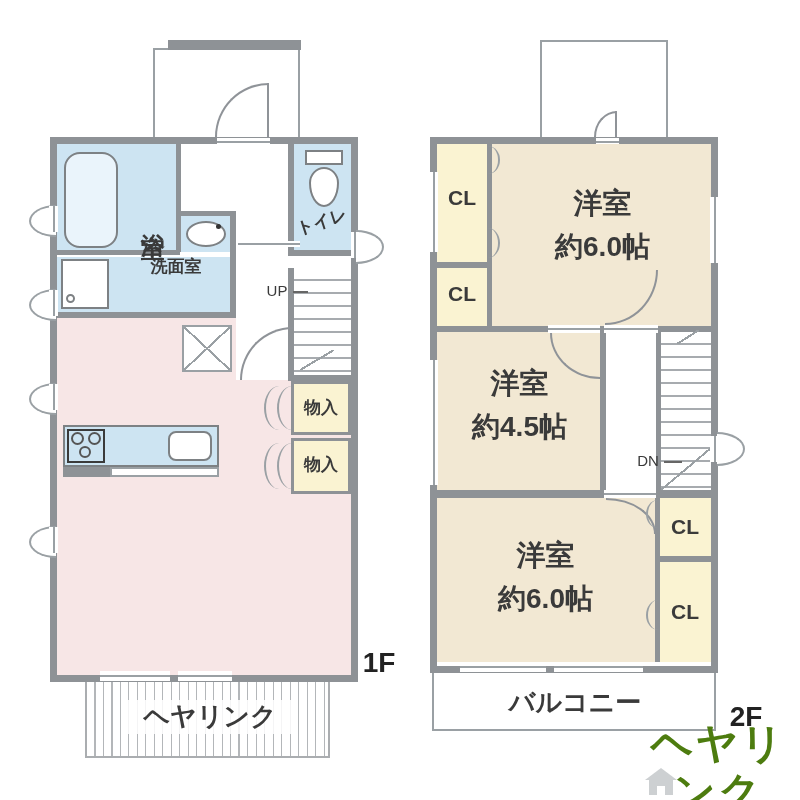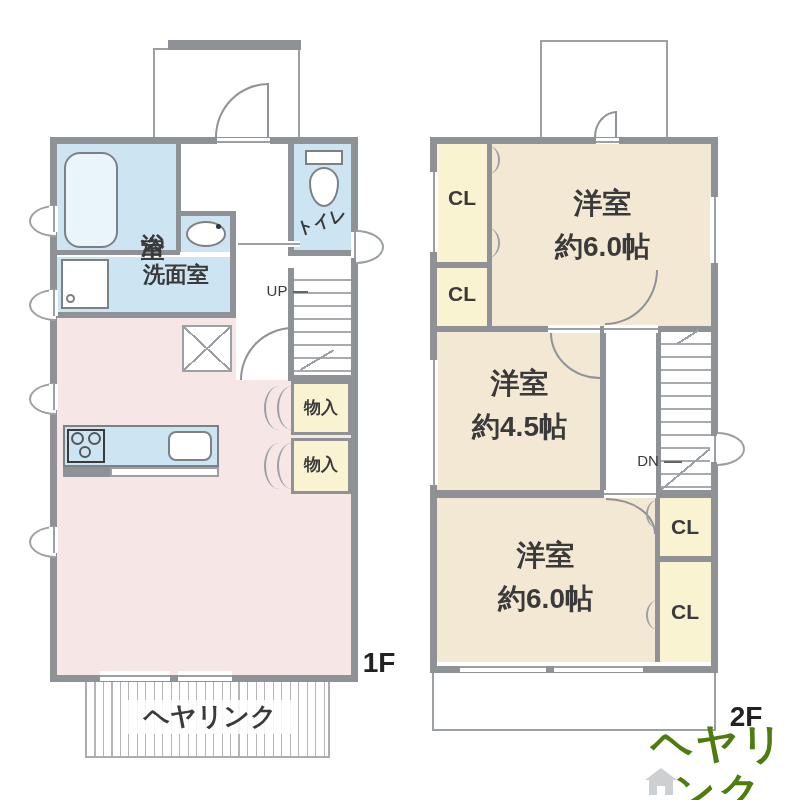--- a/index.html
+++ b/index.html
@@ -108,21 +108,21 @@
   <div class="bump-l" style="left:29px;top:383px;width:25px;height:28px"></div>
   <div class="wingap-v" style="left:49px;top:384px;width:9px;height:26px"></div>
   <div class="bump-l" style="left:29px;top:526px;width:25px;height:28px"></div>
   <div class="wingap-v" style="left:49px;top:527px;width:9px;height:26px"></div>
   <div class="bump-r" style="left:356px;top:230px;width:26px;height:30px"></div>
   <div class="wingap-v" style="left:351px;top:232px;width:8px;height:26px"></div>
 
   <div class="deck" style="left:85px;top:682px;width:245px;height:76px"></div>
 
   <div class="lbl vtext" style="left:136px;top:166px;width:34px;height:100px;font-size:24px">浴室</div>
-  <div class="lbl" style="left:122px;top:260px;width:108px;height:30px;font-size:22px">洗面室</div>
+  <div class="lbl" style="left:122px;top:252px;width:108px;height:30px;font-size:17px">洗面室</div>
   <div class="lbl" style="left:292px;top:210px;width:60px;height:24px;font-size:17px;transform:rotate(-18deg)">トイレ</div>
   <div class="lbl" style="left:262px;top:282px;width:30px;height:18px;font-size:15px;font-weight:normal">UP</div>
   <div class="lbl" style="left:294px;top:397px;width:54px;height:22px;font-size:17px">物入</div>
   <div class="lbl" style="left:294px;top:454px;width:54px;height:22px;font-size:17px">物入</div>
   <div class="lbl" style="left:125px;top:700px;width:170px;height:34px;font-size:26px;background:rgba(255,255,255,.85)">ヘヤリンク</div>
   <div class="lbl" style="left:356px;top:648px;width:46px;height:30px;font-size:28px;color:#222">1F</div>
 
   <div class="abs" style="left:430px;top:137px;width:288px;height:536px;border:7px solid #8e9296;background:#fff"></div>
 
   <div class="abs" style="left:540px;top:40px;width:128px;height:97px;border:2px solid #9aa0a4;border-bottom:none;background:#fff"></div>
@@ -177,20 +177,21 @@
   <div class="lbl" style="left:440px;top:282px;width:44px;height:24px;font-size:21px">CL</div>
   <div class="lbl" style="left:535px;top:186px;width:135px;height:36px;font-size:29px">洋室</div>
   <div class="lbl" style="left:525px;top:230px;width:155px;height:34px;font-size:28px">約6.0帖</div>
   <div class="lbl" style="left:452px;top:366px;width:135px;height:36px;font-size:29px">洋室</div>
   <div class="lbl" style="left:442px;top:410px;width:155px;height:34px;font-size:28px">約4.5帖</div>
   <div class="lbl" style="left:632px;top:452px;width:32px;height:18px;font-size:15px;font-weight:normal">DN</div>
   <div class="lbl" style="left:478px;top:538px;width:135px;height:36px;font-size:29px">洋室</div>
   <div class="lbl" style="left:468px;top:582px;width:155px;height:34px;font-size:28px">約6.0帖</div>
   <div class="lbl" style="left:663px;top:515px;width:44px;height:24px;font-size:21px">CL</div>
   <div class="lbl" style="left:663px;top:600px;width:44px;height:24px;font-size:21px">CL</div>
+  <div class="lbl" style="left:490px;top:688px;width:170px;height:30px;font-size:26px">バルコニー</div>
   <div class="lbl" style="left:722px;top:702px;width:48px;height:30px;font-size:28px;color:#222">2F</div>
 
   <div class="abs" style="left:640px;top:744px;width:156px;height:54px">
     <div class="abs" style="left:4px;top:24px;width:34px;height:28px">
       <div class="abs" style="left:1px;top:0;width:0;height:0;border-left:16px solid transparent;border-right:16px solid transparent;border-bottom:12px solid #cdd0d2"></div>
       <div class="abs" style="left:5px;top:12px;width:24px;height:15px;background:#cdd0d2"></div>
       <div class="abs" style="left:13px;top:18px;width:8px;height:9px;background:#fff"></div>
     </div>
     <div class="lbl" style="left:0;top:2px;width:156px;height:44px;font-size:42px;color:#4d7c0f;letter-spacing:2px">ヘヤリンク</div>
   </div>

